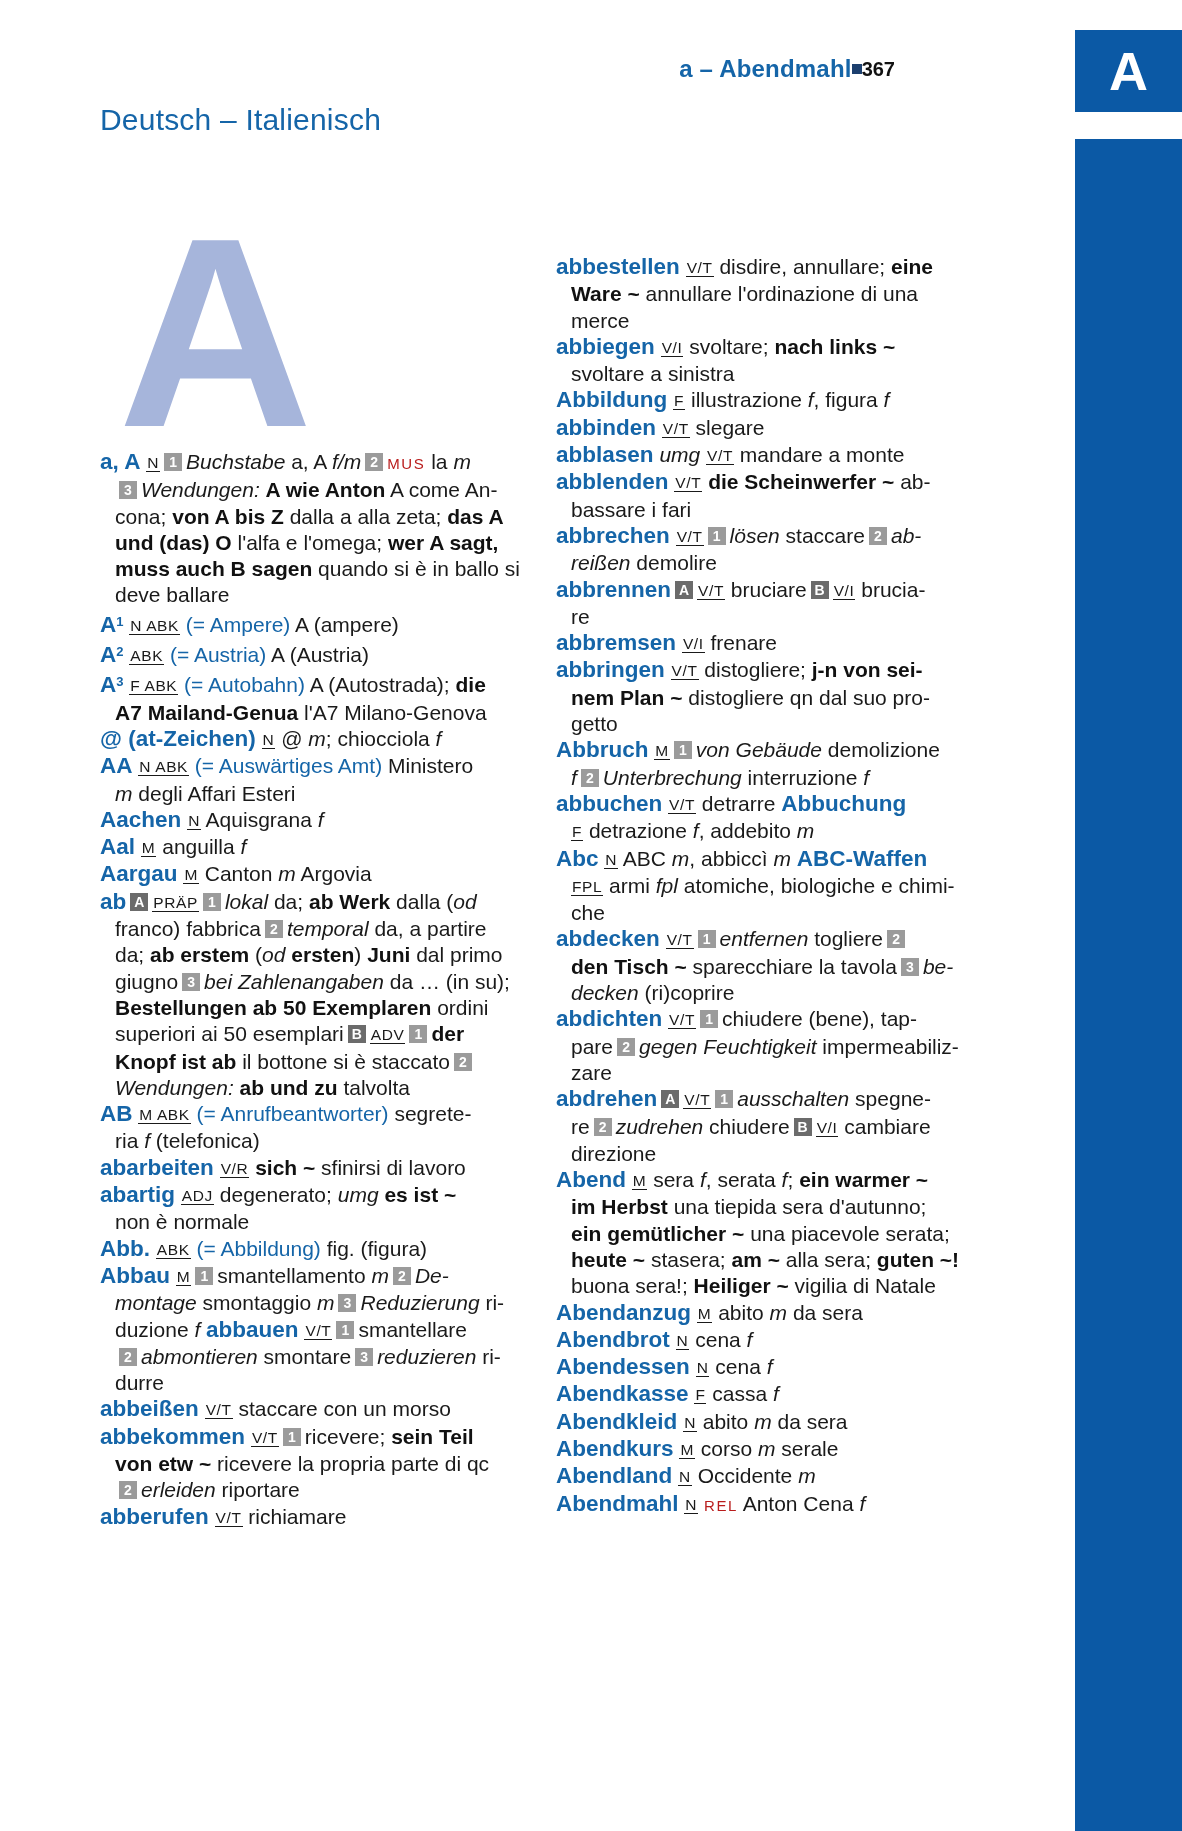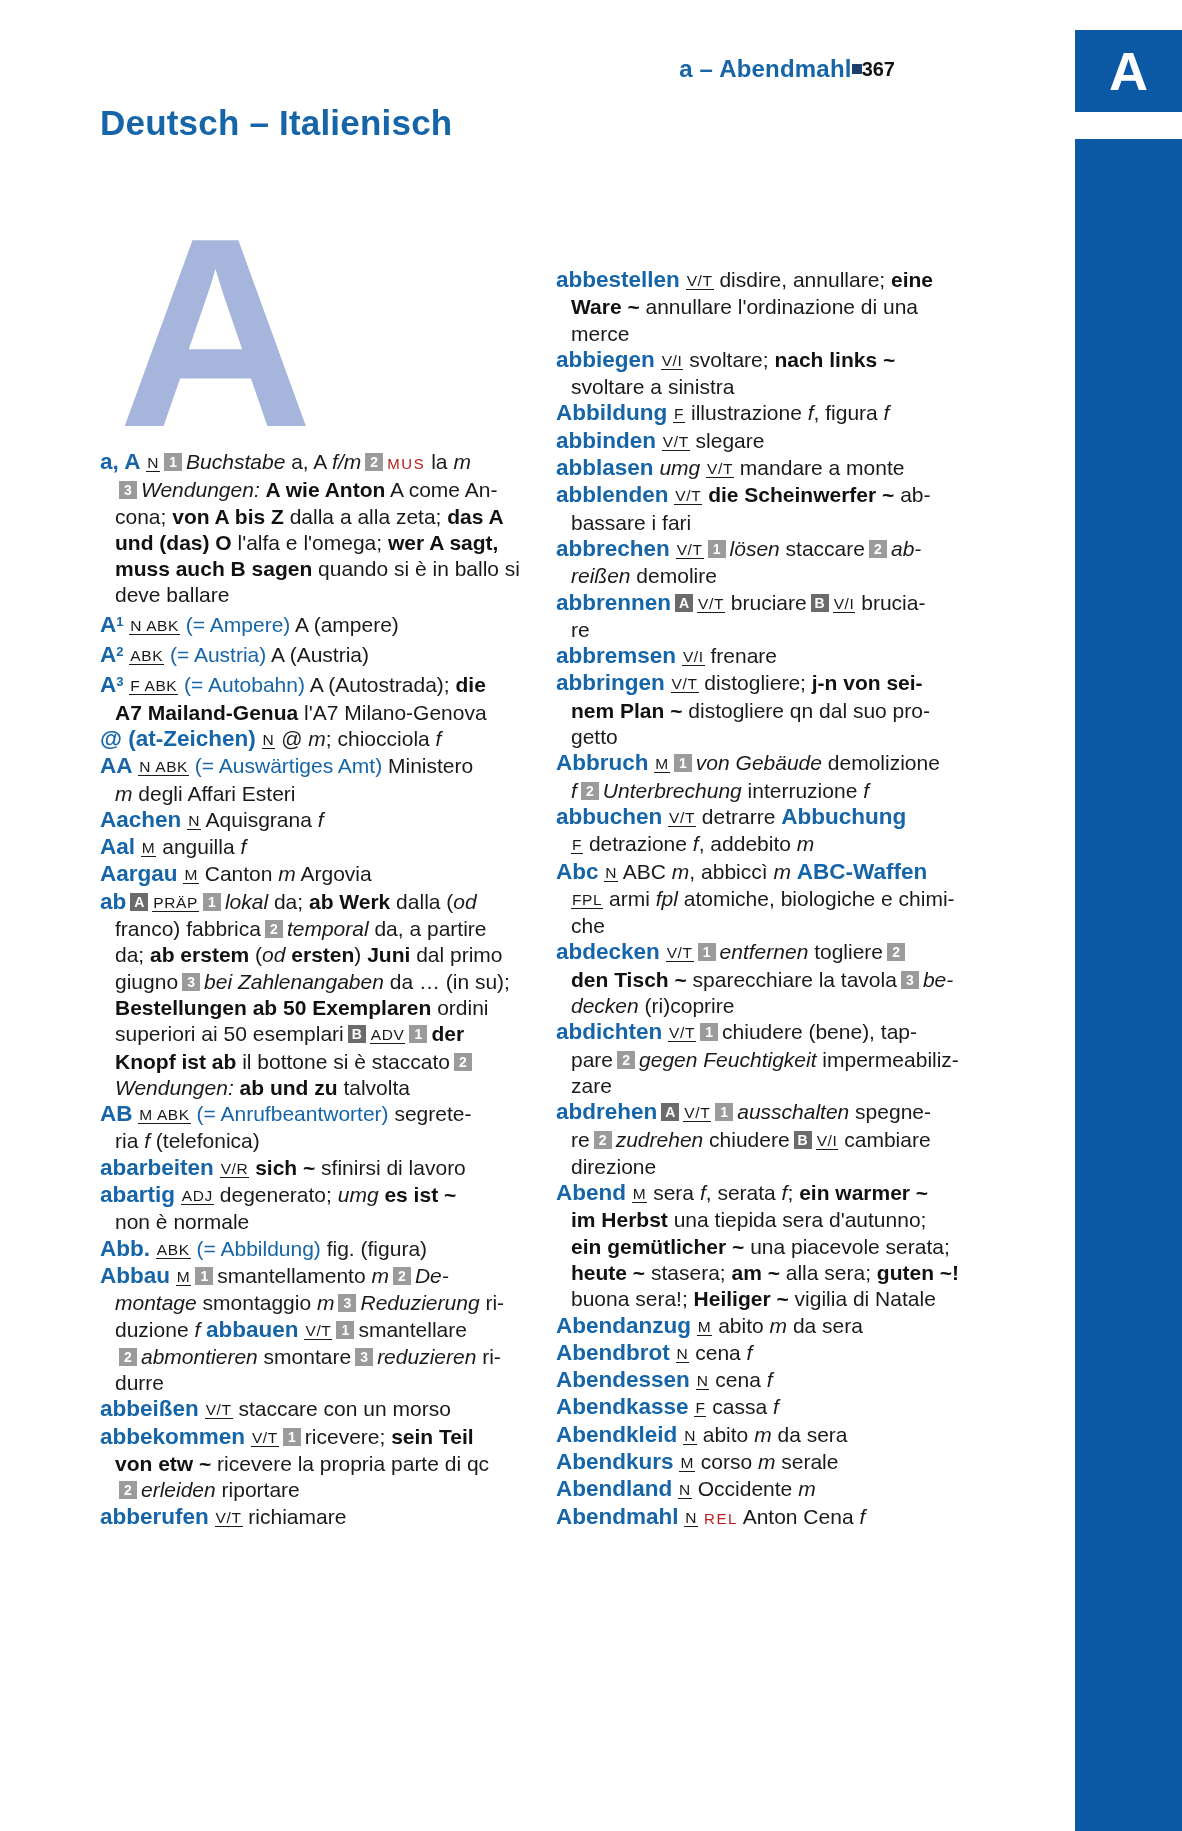--- a/index.html
+++ b/index.html
@@ -17,27 +17,27 @@
   .header .bullet { width:10px; height:10px; background:#1C3F6E; }
   .header .pagenum { color:#111; font-weight:bold; font-size:20px; }
   
   .tab {
     position:absolute; left:1075px; top:30px; width:107px; height:82px;
     background:#0B59A5; color:#fff; font-size:54px; font-weight:bold;
     display:flex; align-items:center; justify-content:center;
   }
   .sidebar { position:absolute; left:1075px; top:139px; width:107px; height:1692px; background:#0B59A5; }
   
-  .title { position:absolute; left:100px; top:103px; color:#1565A8; font-weight:bold; font-size:35px; letter-spacing:0.2px; }
+  .title { position:absolute; left:100px; top:103px; color:#1565A8; font-weight:normal; font-size:30px; letter-spacing:0.2px; }
   
   .bigA { position:absolute; left:118px; top:198px; font-size:270px; line-height:1; font-weight:bold; color:#A6B5DB; }
   
   .col { position:absolute; width:412px; font-size:21px; line-height:26.3px; }
   .col-left { left:100px; top:449px; }
-  .col-right { left:556px; top:267px; }
+  .col-right { left:556px; top:254px; }
   .line { white-space:pre; }
   .line.cont { padding-left:15px; }
   .hw { color:#1565A8; font-weight:bold; font-size:22.5px; }
   .bl { color:#1565A8; }
   .b { font-weight:bold; color:#111; }
   .i { font-style:italic; }
   .g { font-size:15.5px; letter-spacing:0.6px; border-bottom:1.6px solid #1a1a1a; padding:0 1px; vertical-align:1px; }
   .sc { font-size:15px; letter-spacing:1.6px; color:#b91c1c; }
   .box {
     display:inline-block; width:18px; height:18px; line-height:18px; text-align:center;

